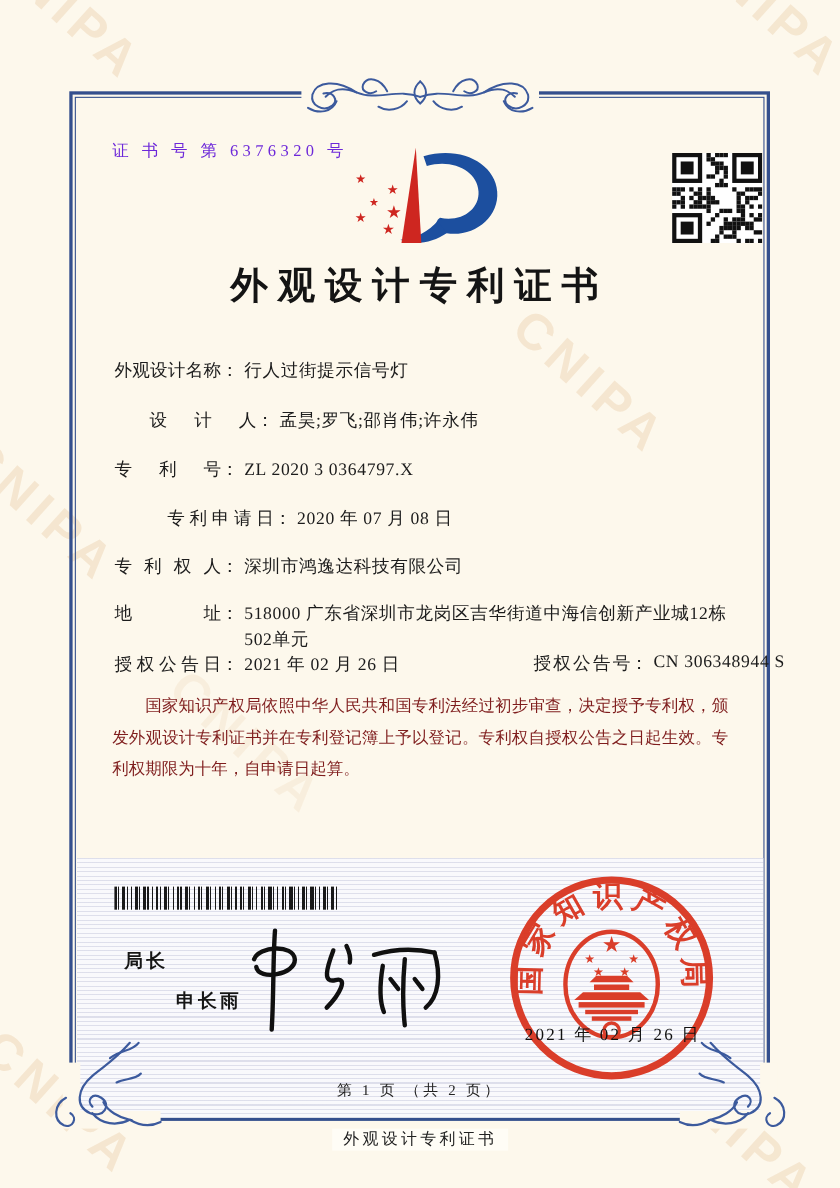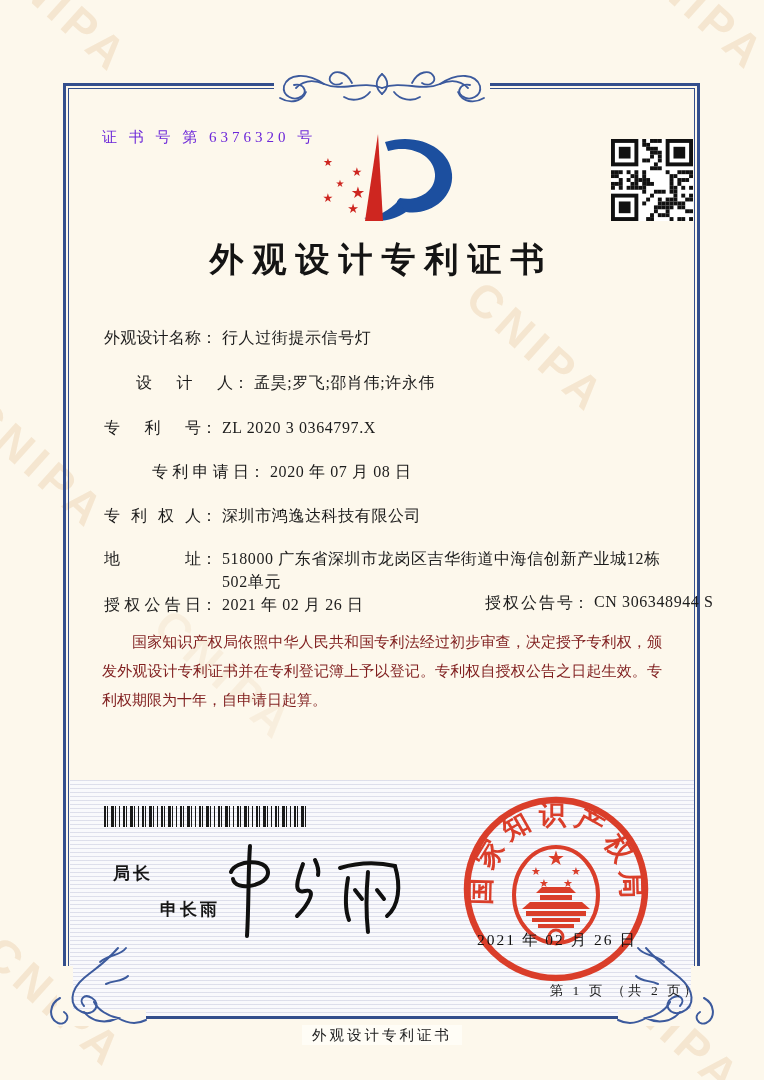--- a/index.html
+++ b/index.html
@@ -34,21 +34,21 @@
       rgba(0,0,0,0) 4px 7px,#191919 7px 10px,rgba(0,0,0,0) 10px 11px,#191919 11px 12px,
       rgba(0,0,0,0) 12px 15px,#191919 15px 16px,rgba(0,0,0,0) 16px 19px);}
   .director-title{position:absolute;left:113px;top:862px;font-size:17px;letter-spacing:3px;
       font-family:"Liberation Sans","DejaVu Sans",sans-serif;font-weight:600;color:#161616;}
   .director-name{position:absolute;left:113px;top:898px;font-size:17px;letter-spacing:3px;
       font-family:"Liberation Sans","DejaVu Sans",sans-serif;font-weight:600;color:#161616;margin-left:47px;}
   .sig{position:absolute;left:205px;top:838px;}
   .seal{position:absolute;left:460px;top:793px;opacity:.95;}
   .seal-date{position:absolute;left:462px;top:930px;width:190px;text-align:center;
       font-size:15.5px;letter-spacing:2px;color:#111;z-index:3;}
-  .page-indicator{position:absolute;left:63px;top:982px;width:637px;text-align:right;
+  .page-indicator{position:absolute;left:63px;top:982px;width:637px;text-align:center;
       font-size:13.5px;letter-spacing:3px;color:#222;z-index:3;}
   .cont-note{position:absolute;left:0;top:1026px;width:764px;text-align:center;
       font-size:14.5px;letter-spacing:3px;color:#222;}
   .cont-note span{background:#fffdf6;padding:2px 10px;}
   .deco{position:absolute;z-index:2;}
   .qr{position:absolute;left:611px;top:139px;z-index:2;}
   .logo{position:absolute;left:298px;top:132px;z-index:2;}
 </style>
 </head>
 <body>

